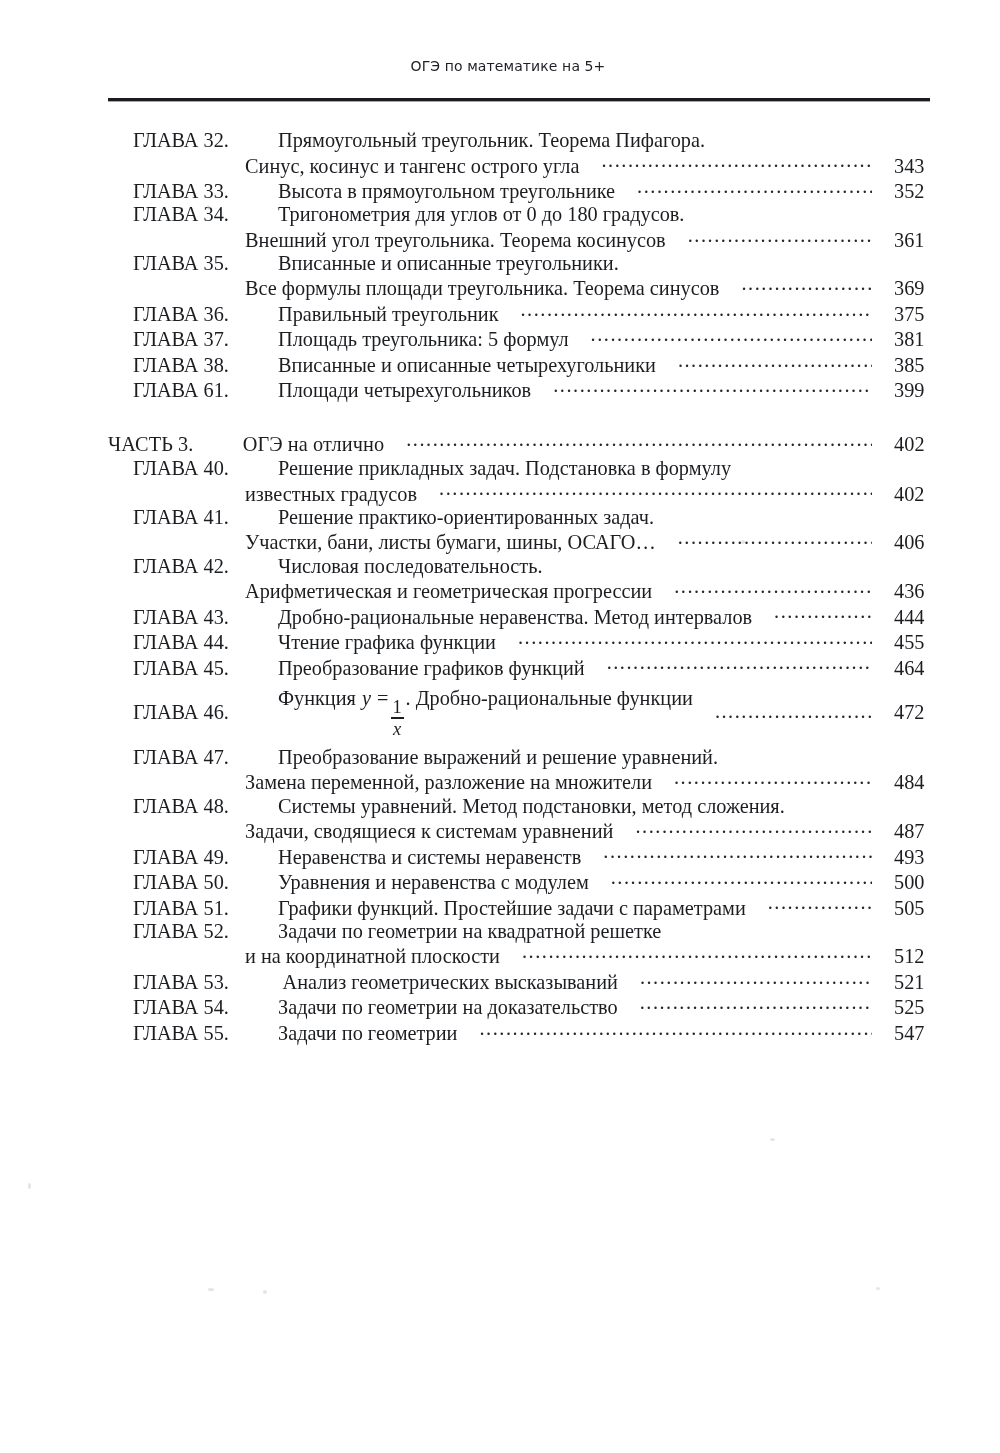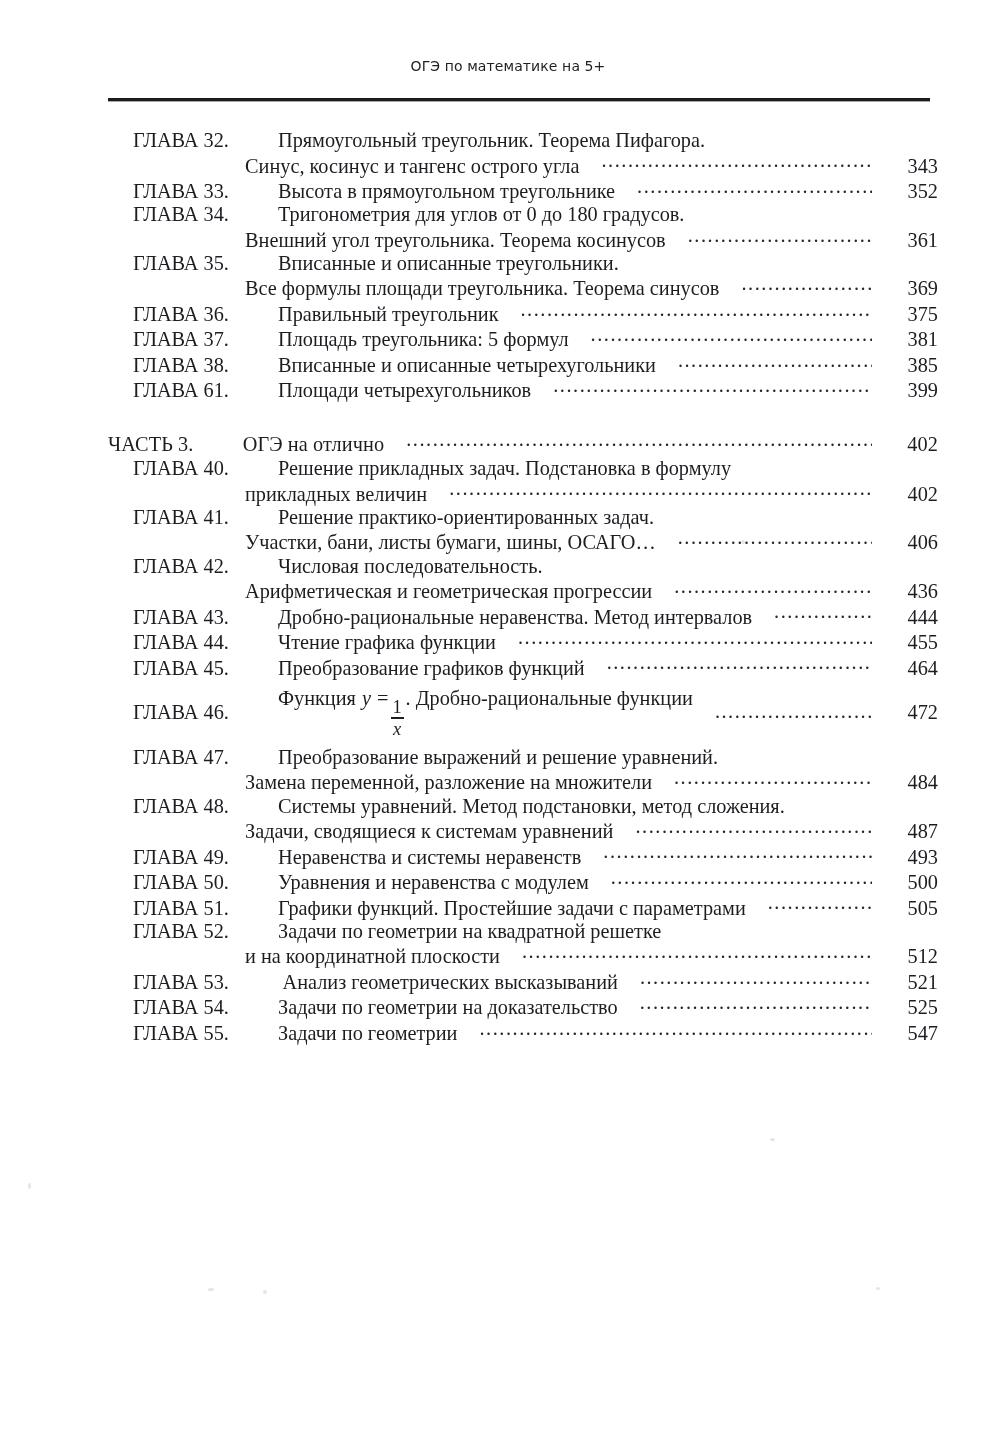--- a/index.html
+++ b/index.html
@@ -111,21 +111,21 @@
     left: 0;
     bottom: 0;
     letter-spacing: 1.55px;
     font-size: 20.3px;
     color: #25272b;
     white-space: nowrap;
   }
 
   .pageno {
     flex: 0 0 auto;
-    text-align: right;
+    text-align: left;
     min-width: 44px;
     font-variant-numeric: lining-nums;
   }
 
   
   .part-gap { height: 28px; }
   .post-part-gap { height: 1px; }
   .mi {
     font-style: italic;
     font-family: "Liberation Serif", "DejaVu Serif", serif;
@@ -269,21 +269,21 @@
         </div>
       </div>
       <div class="post-part-gap"></div>
       <div class="entry">
         <div class="line">
           <span class="label">ГЛАВА 40.</span>
           <span>&nbsp;</span>
           <span class="title">Решение прикладных задач. Подстановка в формулу</span>
         </div>
         <div class="line cont">
-          <span class="title">прикладных величин</span>
+          <span class="title">известных градусов</span>
           <span class="leader"></span>
           <span class="pageno">402</span>
         </div>
       </div>
       <div class="entry">
         <div class="line">
           <span class="label">ГЛАВА 41.</span>
           <span>&nbsp;</span>
           <span class="title">Решение практико-ориентированных задач.</span>
         </div>

